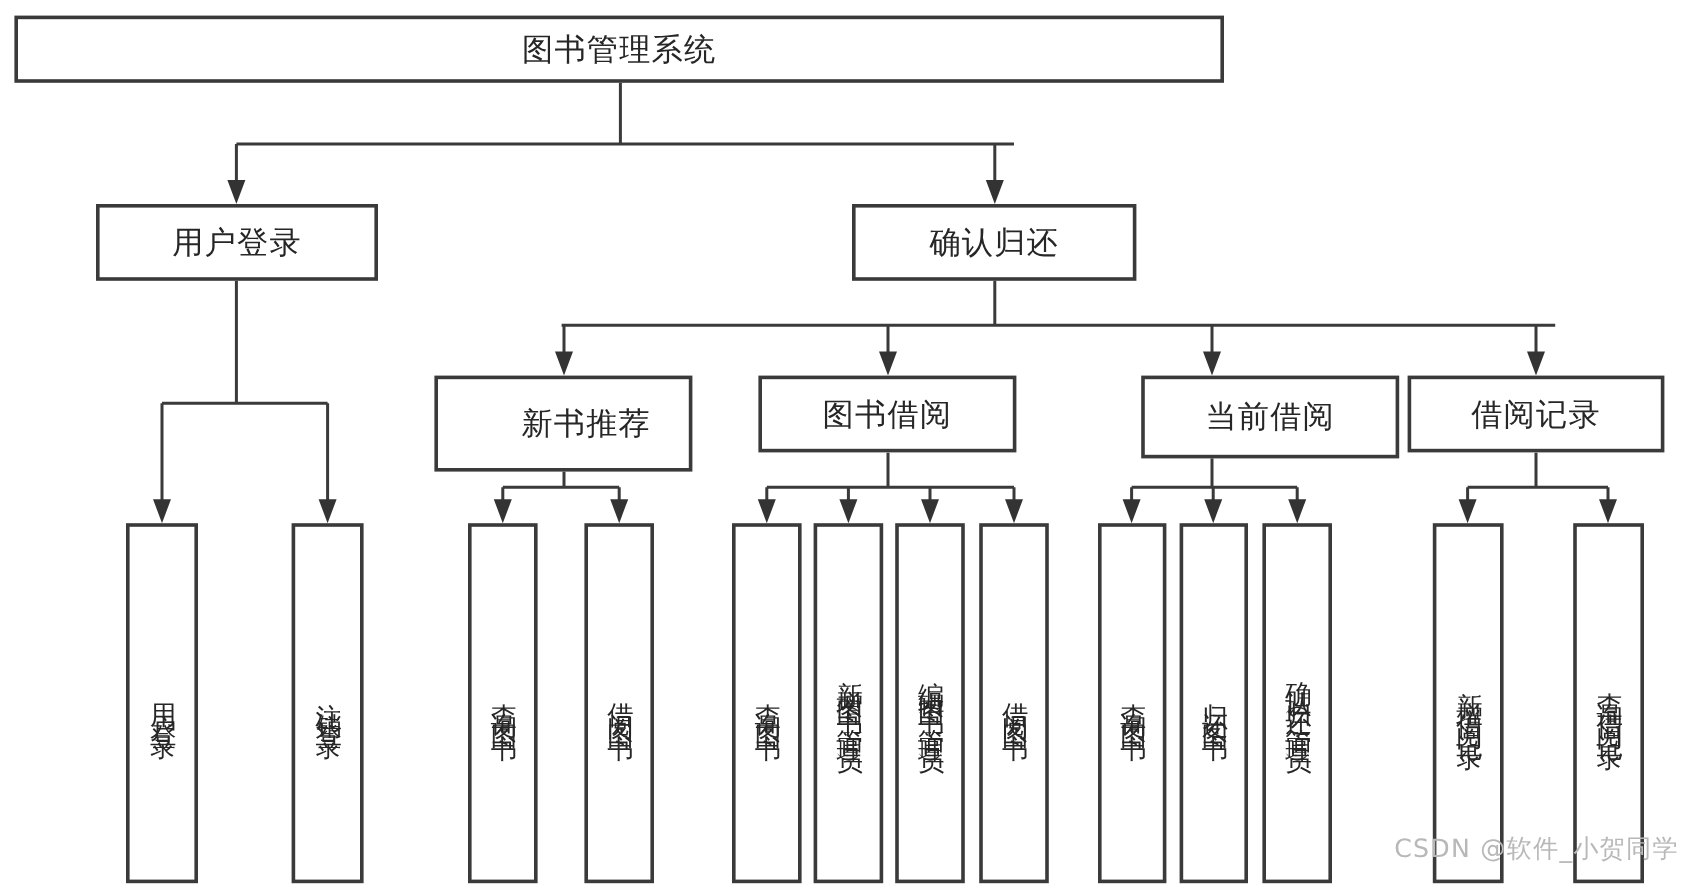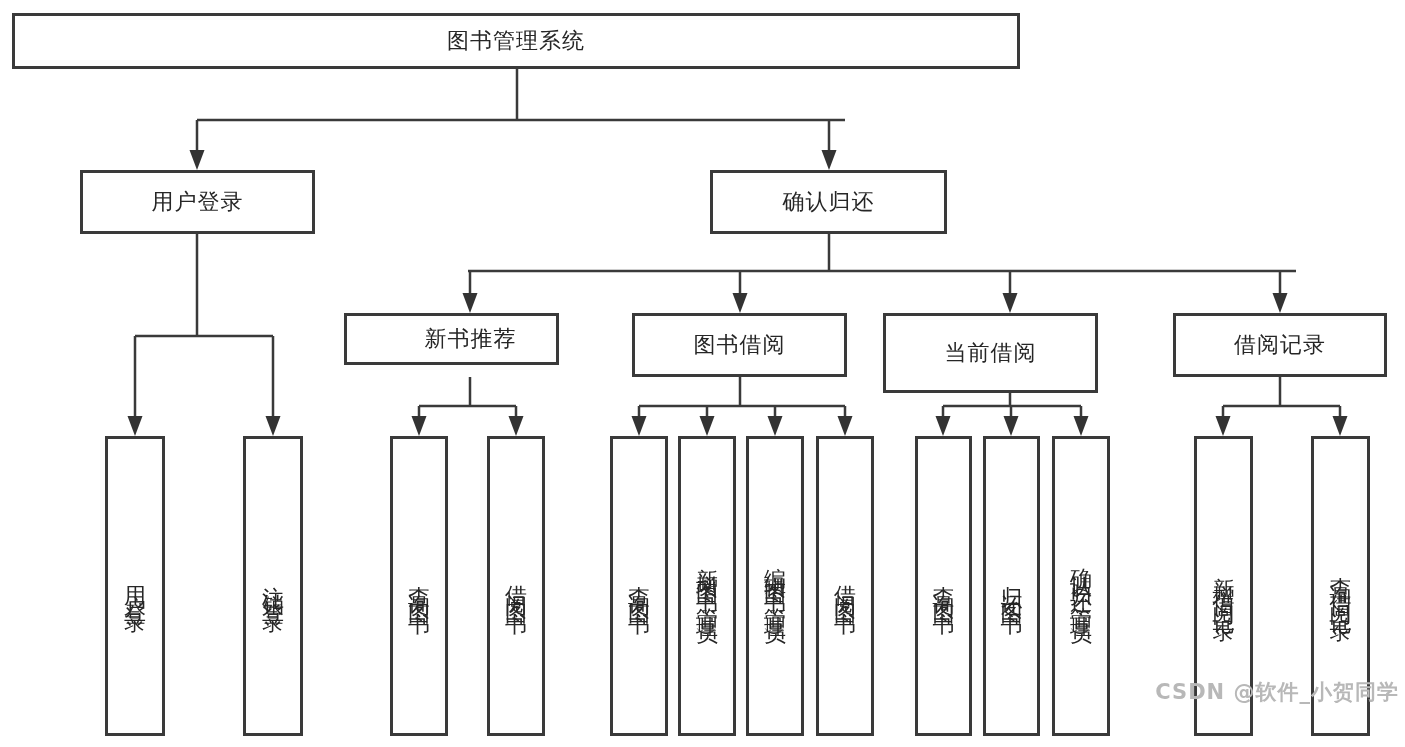--- a/index.html
+++ b/index.html
@@ -16,39 +16,38 @@
   .box{
     position:absolute;
     box-sizing:border-box;
     border:3px solid var(--border);
     background:#fff;
     display:flex;
     align-items:center;
     justify-content:center;
     color:var(--text);
   }
-  .h-box{font-size:22px;letter-spacing:1px;white-space:nowrap;}
+  .h-box{font-size:26px;letter-spacing:1px;white-space:nowrap;}
   .v-box span{
     writing-mode:vertical-rl;
     text-orientation:mixed;
     font-size:22px;
     line-height:1;
     letter-spacing:9px;
     white-space:nowrap;
   }
   .v-box.dense span{letter-spacing:8px;}
   .watermark{
     position:absolute;
     right:6px;
-    top:678px;
+    top:693px;
     font-size:21px;
     letter-spacing:1px;
     color:var(--watermark);
     white-space:nowrap;
-    font-weight:bold;
   }
 </style>
 </head>
 <body>
 
 <div class="stage">
 
   <svg class="connectors" viewBox="0 0 1405 747" xmlns="http://www.w3.org/2000/svg">
     <g stroke="#3a3a3a" stroke-width="2.5" fill="none">
 
@@ -87,23 +86,23 @@
       <polygon points="1223,436 1215.5,416 1230.5,416"></polygon>
       <polygon points="1340,436 1332.5,416 1347.5,416"></polygon>
     </g>
   </svg>
 
   <div class="box h-box" style="left:12px;top:13px;width:1008px;height:56px;">图书管理系统</div>
 
   <div class="box h-box" style="left:80px;top:170px;width:235px;height:64px;">用户登录</div>
   <div class="box h-box" style="left:710px;top:170px;width:237px;height:64px;">确认归还</div>
 
-  <div class="box h-box" style="left:344px;top:313px;width:215px;height:52px;padding-left:38px;">新书推荐</div>
+  <div class="box h-box" style="left:362px;top:313px;width:215px;height:80px;padding-left:38px;">新书推荐</div>
   <div class="box h-box" style="left:632px;top:313px;width:215px;height:64px;font-family:Liberation Serif, serif;">图书借阅</div>
-  <div class="box h-box" style="left:883px;top:313px;width:215px;height:80px;">当前借阅</div>
+  <div class="box h-box" style="left:951px;top:313px;width:215px;height:69px;">当前借阅</div>
   <div class="box h-box" style="left:1173px;top:313px;width:214px;height:64px;">借阅记录</div>
 
   <div class="box v-box" style="left:105px;top:436px;width:60px;height:300px;">
     <span>用户登录</span>
   </div>
   <div class="box v-box" style="left:243px;top:436px;width:60px;height:300px;">
     <span>注销登录</span>
   </div>
 
   <div class="box v-box" style="left:390px;top:436px;width:58px;height:300px;">

